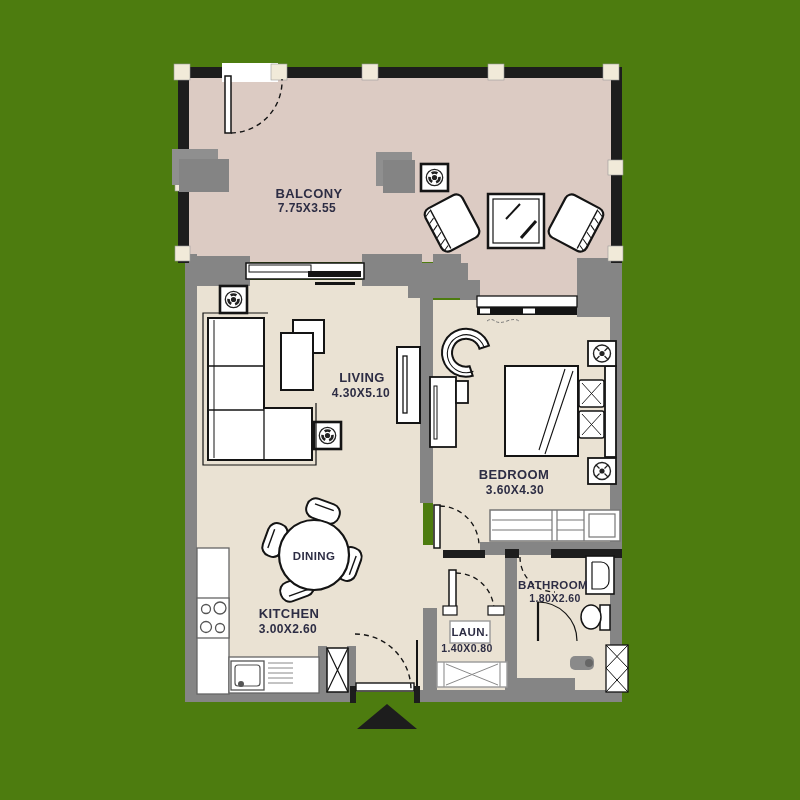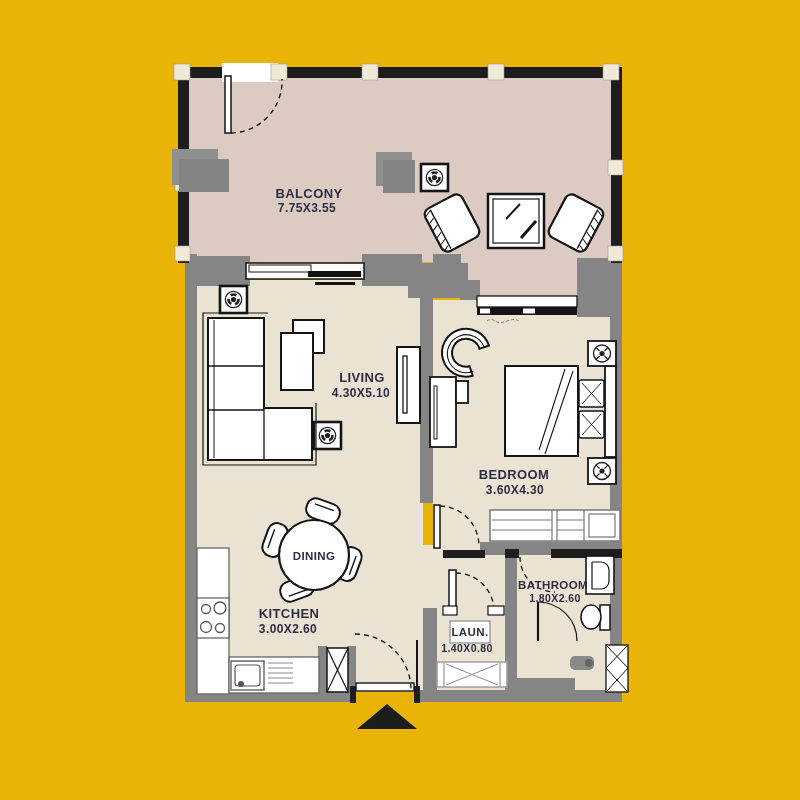--- a/index.html
+++ b/index.html
@@ -1,16 +1,16 @@
 <!DOCTYPE html>
 <html><head>
 <meta charset="utf-8">
 <style>
   html,body{margin:0;padding:0;background:#ffffff;}
-  .canvas{position:relative;width:800px;height:800px;background:#eab308;overflow:hidden;
+  .canvas{position:relative;width:800px;height:800px;background:#4d7c0f;overflow:hidden;
           font-family:"Liberation Sans", sans-serif;}
   svg{position:absolute;left:0;top:0;}
   text{font-family:"Liberation Sans", sans-serif;font-weight:bold;fill:#2d2d44;letter-spacing:0.4px;}
   .room-name{font-size:13px;}
   .room-dims{font-size:12px;}
   .small-name{font-size:11.5px;}
   .small-dims{font-size:10.5px;}
 </style>
 </head>
 <body>

